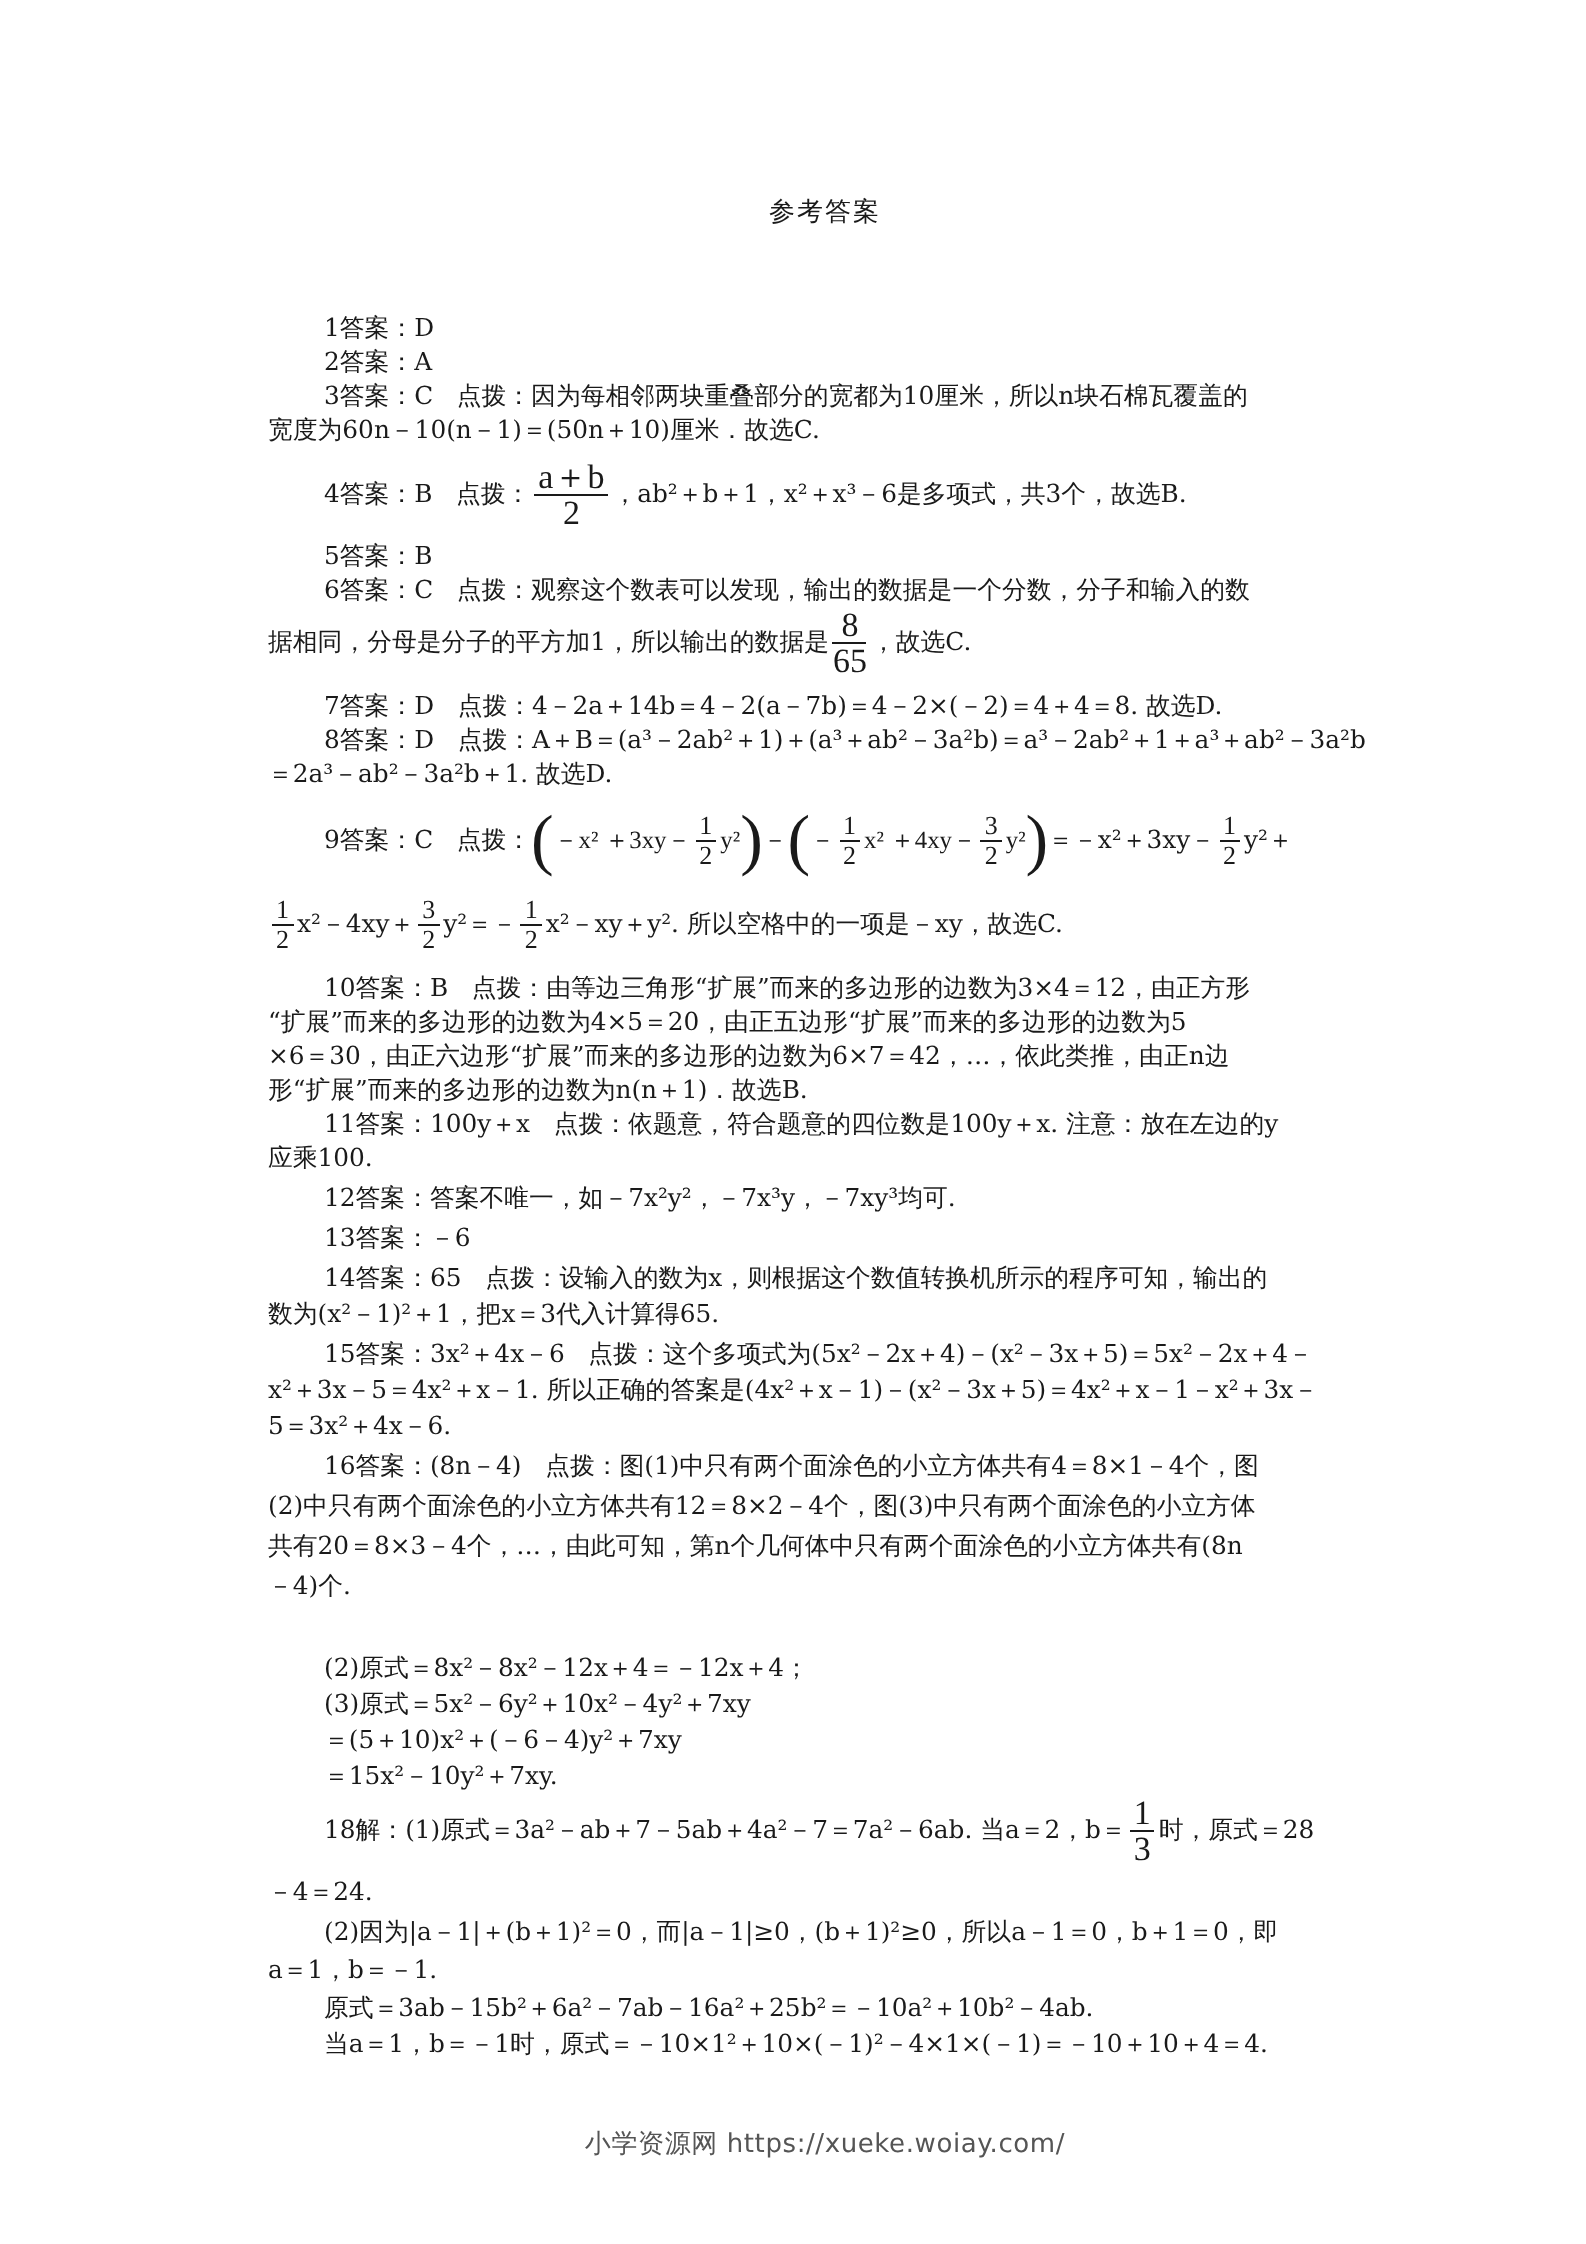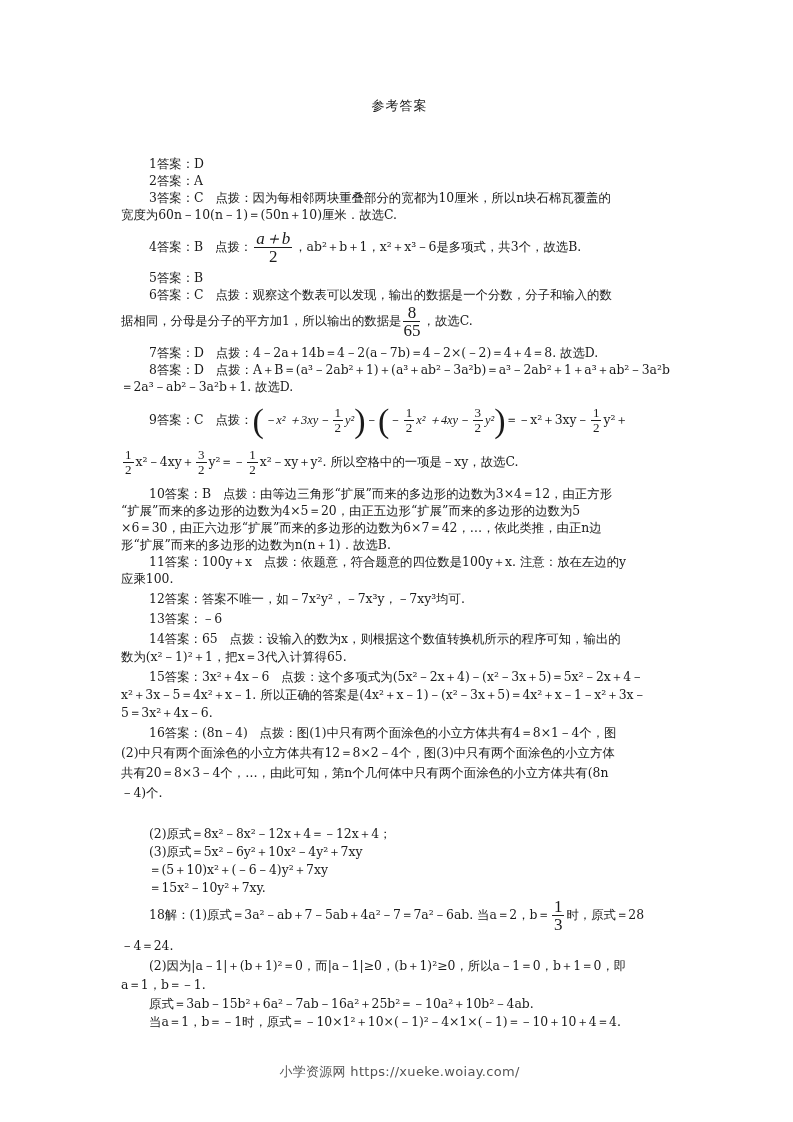--- a/index.html
+++ b/index.html
@@ -1,31 +1,31 @@
 <!DOCTYPE html>
 <html><head>
 <meta charset="utf-8">
 <style>
   html, body { margin: 0; padding: 0; background: #ffffff; }
   body { width: 793px; height: 1122px; position: relative; overflow: hidden;
          font-family: "DejaVu Serif", "Liberation Serif", serif; color: #1a1a1a; }
-  .page { position: absolute; left: 3px; top: 0; width: 649px; height: 1122px; }
+  .page { position: absolute; left: 16px; top: 0; width: 649px; height: 1122px; }
   .title { position: absolute; top: 97px; left: 0; width: 793px; text-align: center;
            font-size: 13px; letter-spacing: 1px; }
   .ln { position: absolute; left: 118px; width: 560px; font-size: 12.4px; line-height: 16px;
         white-space: nowrap; margin-top: 40px; }
   .ind { left: 146px; }
   .frac { display: inline-block; vertical-align: middle; text-align: center; margin: 0 2px;
           font-family: "Liberation Serif", serif; }
   .frac .n { display: block; padding: 0 2px; border-bottom: 1px solid #1a1a1a; line-height: 17px; }
   .frac .d { display: block; line-height: 17px; }
   .frac.big { font-size: 17px; }
   .frac.sm { font-size: 13px; }
   .frac.sm .n, .frac.sm .d { line-height: 14px; }
-  .it { font-style: italic; font-family: "Liberation Serif", serif; }
+  .it { font-family: "Liberation Serif", serif; }
   .paren { font-size: 34px; font-family: "Liberation Serif", serif; vertical-align: middle;
            line-height: 34px; font-weight: 100; }
   .footer { position: absolute; top: 1063px; left: 0; width: 793px; text-align: center;
             font-family: "DejaVu Sans", sans-serif; font-size: 13px; color: #555555; letter-spacing: 0.3px; }
 </style>
 </head>
 <body>
 
 <div class="page">
 

